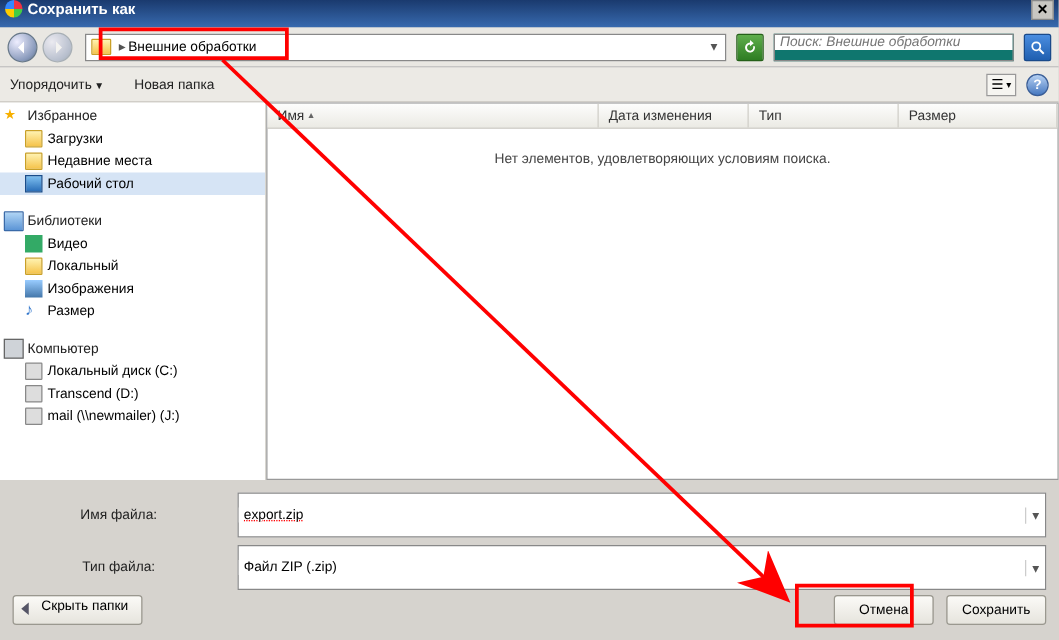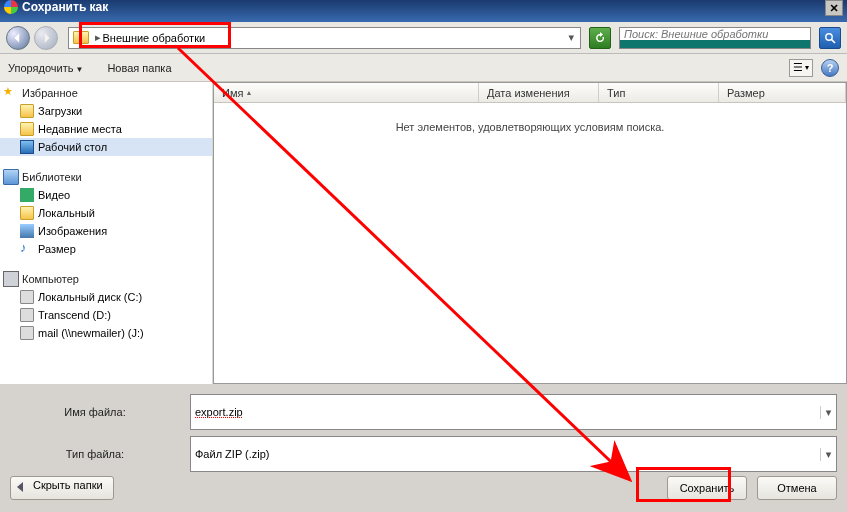--- a/index.html
+++ b/index.html
@@ -214,22 +214,22 @@
     <div class="finput">
       <input readonly="" value="Файл ZIP (.zip)" style="">
       <div class="drop">▾</div>
     </div>
   </div>
 </div>
 
 <div class="btnrow">
   <div class="hidebtn"><span>Скрыть папки</span></div>
   <div class="mainbtns">
+    <div class="dlgbtn">Отмена</div>
     <div class="dlgbtn">Сохранить</div>
-    <div class="dlgbtn">Отмена</div>
   </div>
 </div>
 
 <div class="hl" style="left:79px;top:22px;width:152px;height:26px"></div>
 <div class="hl" style="left:636px;top:467px;width:95px;height:35px"></div>
 <svg class="arrow-svg" width="847" height="512">
   <defs>
       <marker id="ah" markerWidth="14" markerHeight="12" refX="12" refY="6" orient="auto">
         <path d="M0 0 14 6 0 12 4 6Z" fill="#f00"></path>
       </marker>

